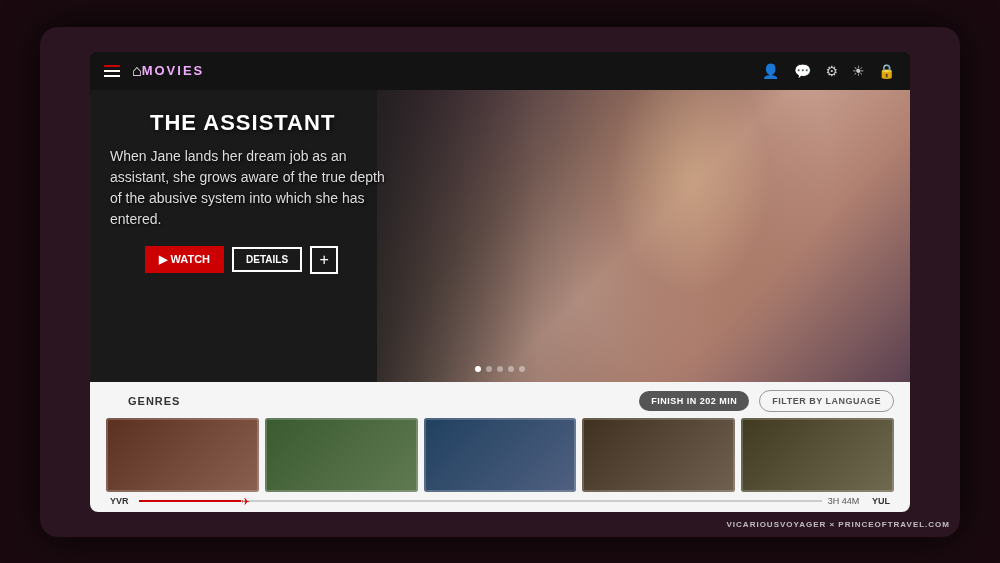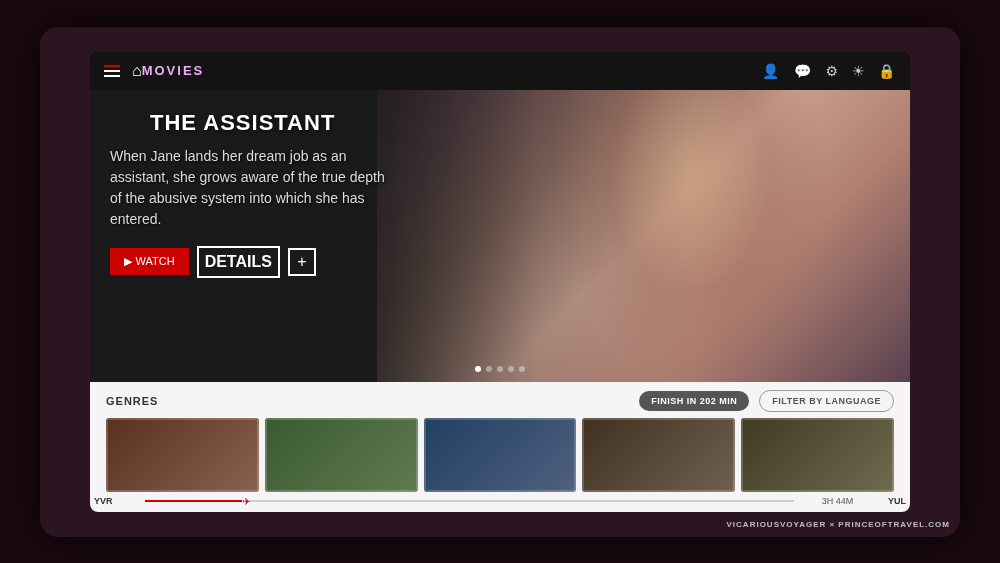--- a/index.html
+++ b/index.html
@@ -167,33 +167,34 @@
       gap: 8px;
       align-items: center;
     }
 
     .btn-watch {
       background: #cc0000;
       color: #fff;
       border: none;
       padding: 7px 14px;
       font-size: 11px;
-      font-weight: normal;
+      font-weight: bold;
       cursor: pointer;
       display: flex;
       align-items: center;
       gap: 5px;
+      margin-left: 35px;
     }
 
     .btn-details {
       background: transparent;
       color: #fff;
       border: 2px solid #fff;
-      padding: 5px 6px;
-      font-size: 16px;
+      padding: 5px 12px;
+      font-size: 10px;
       font-weight: bold;
       cursor: pointer;
     }
 
     .btn-plus {
       background: transparent;
       color: #fff;
       border: 2px solid #fff;
       width: 28px;
       height: 28px;
@@ -232,20 +233,21 @@
       flex-shrink: 0;
       display: flex;
       flex-direction: column;
     }
 
     .genres-header {
       display: flex;
       align-items: center;
       padding: 8px 16px 6px;
       gap: 10px;
+      margin-left: 22px;
     }
 
     .genres-label {
       font-size: 11px;
       font-weight: bold;
       color: #333;
       letter-spacing: 1px;
       flex: 1;
     }
 
@@ -298,24 +300,24 @@
 
     .thumbnail-overlay {
       position: absolute;
       inset: 0;
       border: 2px solid rgba(255,255,255,0.2);
       border-radius: 3px;
     }
 
     
     .flight-bar {
-      padding: 4px 4px 6px;
-      display: flex;
-      align-items: center;
-      gap: 26px;
+      padding: 4px 20px 6px;
+      display: flex;
+      align-items: center;
+      gap: 4px;
     }
 
     .flight-origin {
       font-size: 9px;
       font-weight: bold;
       color: #333;
       min-width: 25px;
     }
 
     .flight-track {

